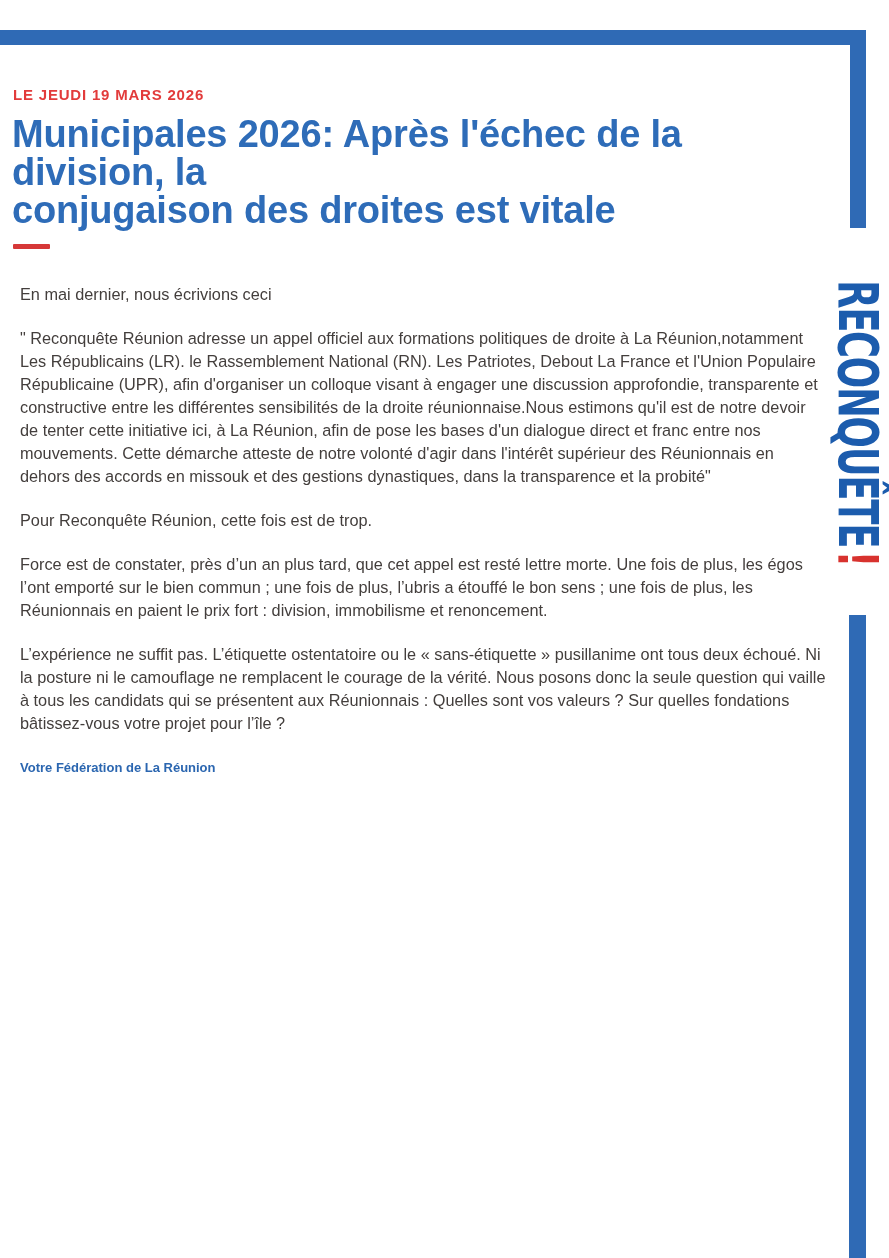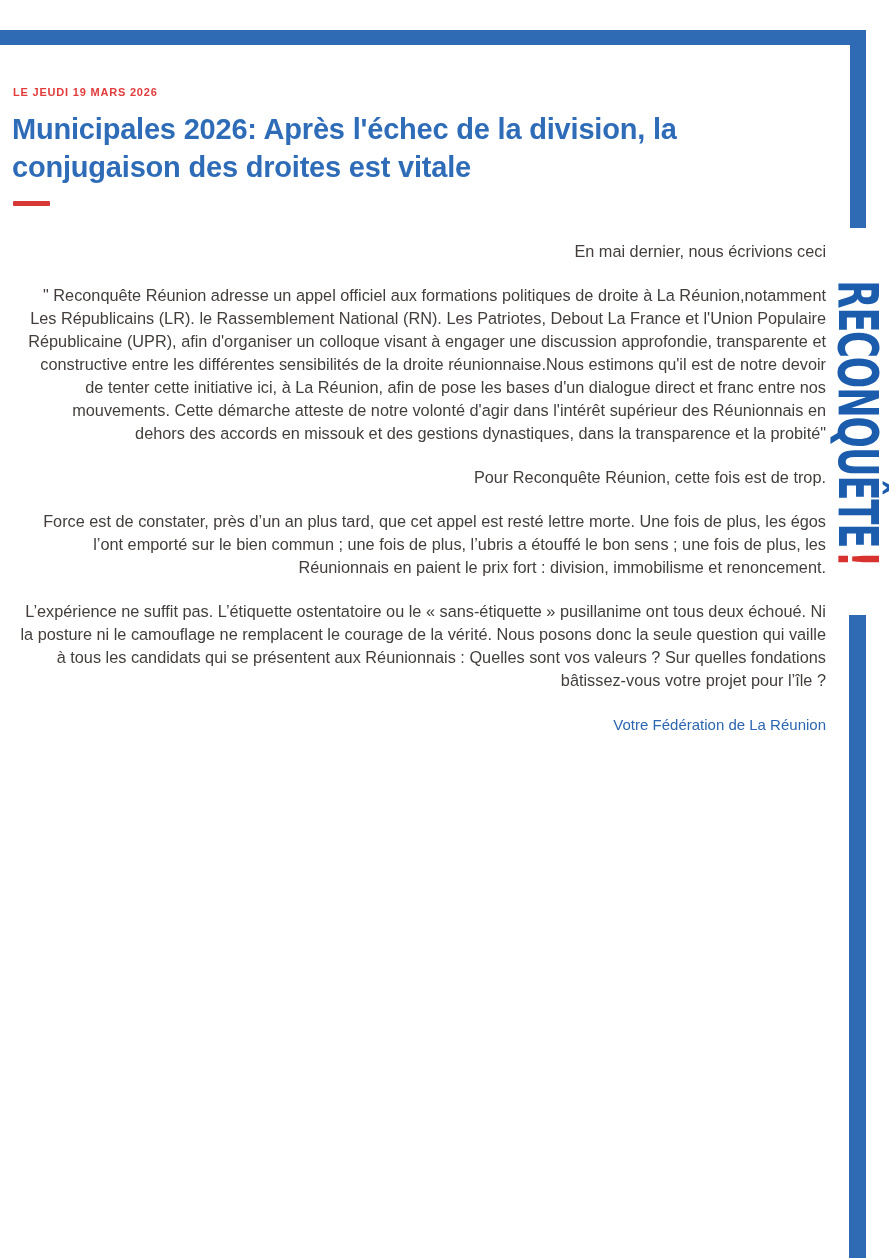--- a/index.html
+++ b/index.html
@@ -54,52 +54,51 @@
     color:var(--logo-red);
     margin-left:5px;
     letter-spacing:0;
   }
   
   .content{
     position:absolute;left:0;top:86px;width:840px;
   }
   .date{
     margin:0 0 12px 13px;
-    font-size:11px;
+    font-size:15px;
     font-weight:700;
     letter-spacing:0.8px;
     color:var(--date-red);
   }
   .title{
     margin:7px 0 0 12px;
-    font-size:29px;
+    font-size:38px;
     line-height:38px;
     font-weight:700;
     letter-spacing:-0.2px;
     color:var(--title-blue);
   }
   .title .tl{display:block;}
   .dash{
     margin:15px 0 0 13px;
     width:37px;height:5px;border-radius:1px;
     background:var(--dash-red);
   }
   .body{
     margin:34px 0 16px 20px;
     width:806px;
     color:var(--text-gray);
     font-size:16.3px;
     line-height:23px;
-    text-align:right;
   }
   .body p{margin:0 0 21px 0;}
   .signature{
     margin-top:16px !important;
-    font-size:15px;
-    font-weight:400;
+    font-size:13px;
+    font-weight:700;
     color:var(--signature-blue);
   }
 </style>
 </head>
 <body>
 
 <div class="page">
 
   <div class="top-bar"></div>
   <div class="side-bar-top"></div>

